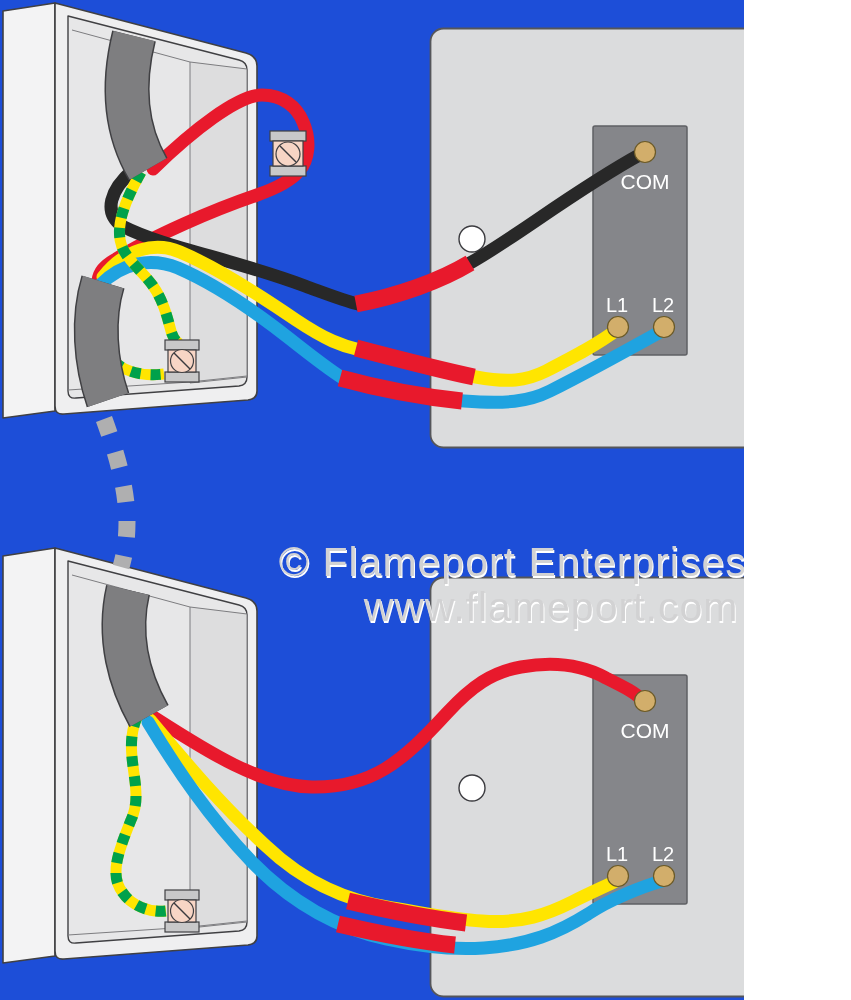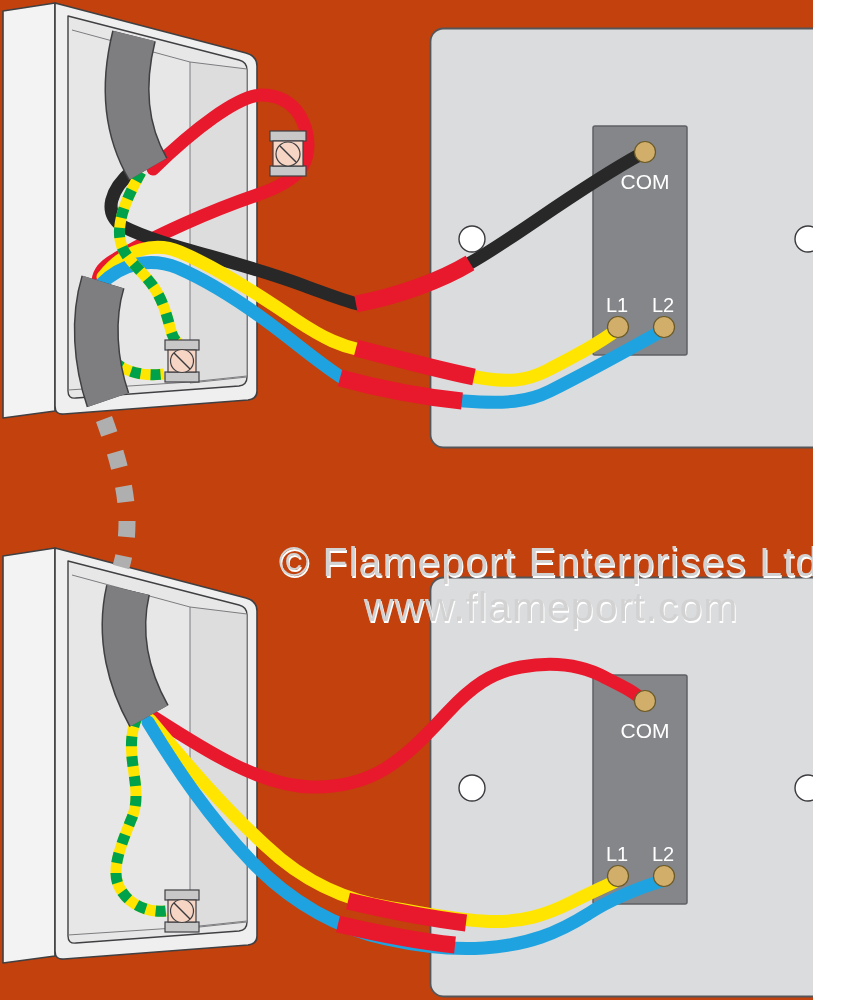--- a/index.html
+++ b/index.html
@@ -1,16 +1,16 @@
 <!DOCTYPE html>
 <html style="--red: #E8192C; --yellow: #FFE500; --blue: #1FA3E0; --green: #00A14B; --black_wire: #282828; --sheath_grey: #7E7E80; --plate_grey: #DBDCDD; --mech_grey: #85868A; --terminal_gold: #D2AE6B; --connector_pink: #F7D5C5; --connector_cap: #C8C8C9; --outline: #404043; --watermark_grey: #D2D2D3; --dash_grey: #AFAFB0; --box_face: #EFEFF0; --box_side: #F3F3F4; --cavity: #E7E7E8; --cavity_wall: #DDDDDE; --screw_white: #FFFFFF;"><head>
 <meta charset="utf-8">
 <style>
   html,body{margin:0;padding:0;background:#ffffff;}
-  .stage{width:813px;height:1000px;position:relative;background:#c2410c;overflow:hidden;}
+  .stage{width:744px;height:1000px;position:relative;background:#1d4ed8;overflow:hidden;}
   svg{display:block;}
 
   .box-side{fill:var(--box_side);stroke:var(--outline);stroke-width:1.6;stroke-linejoin:round;}
   .box-face{fill:var(--box_face);stroke:var(--outline);stroke-width:1.6;stroke-linejoin:round;}
   .cavity{fill:var(--cavity);stroke:var(--outline);stroke-width:1.4;stroke-linejoin:round;}
   .cav-wall{fill:var(--cavity_wall);stroke:#7d7d80;stroke-width:1;}
   .cav-line{fill:none;stroke:#7d7d80;stroke-width:1;}
 
   .plate{fill:var(--plate_grey);stroke:#55565a;stroke-width:1.8;}
   .screw{fill:var(--screw_white);stroke:#3c3c40;stroke-width:1.4;}

